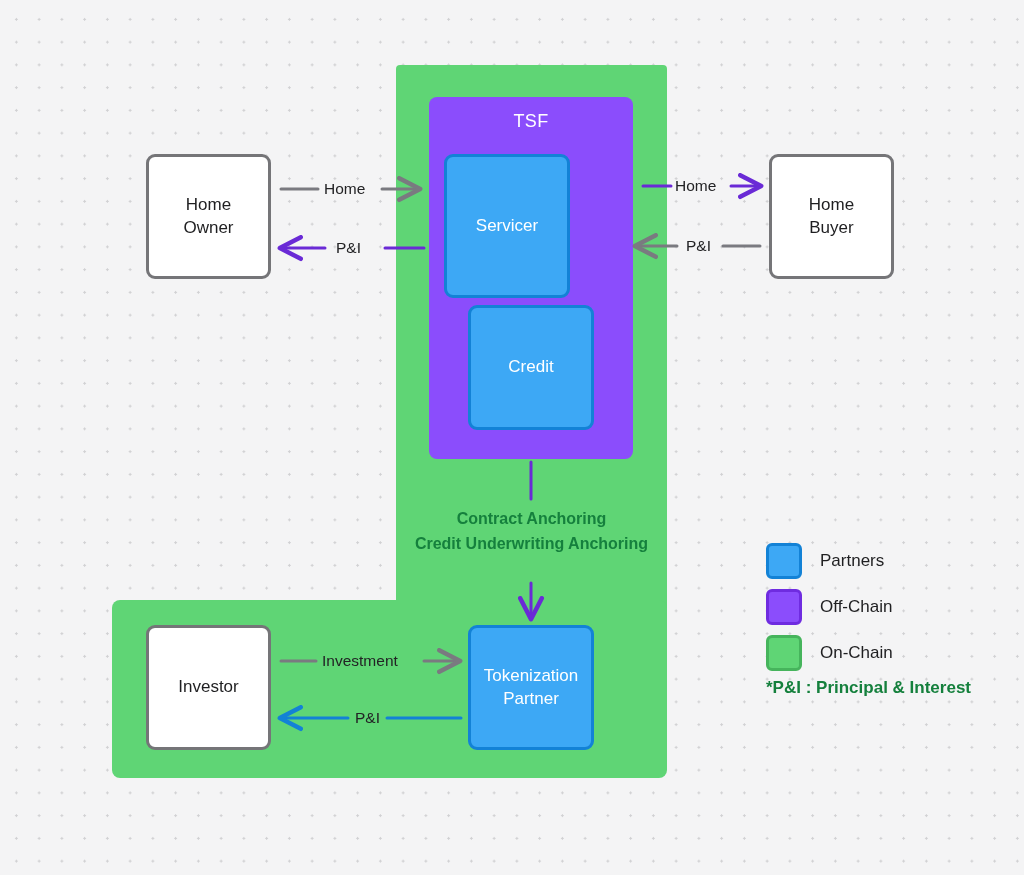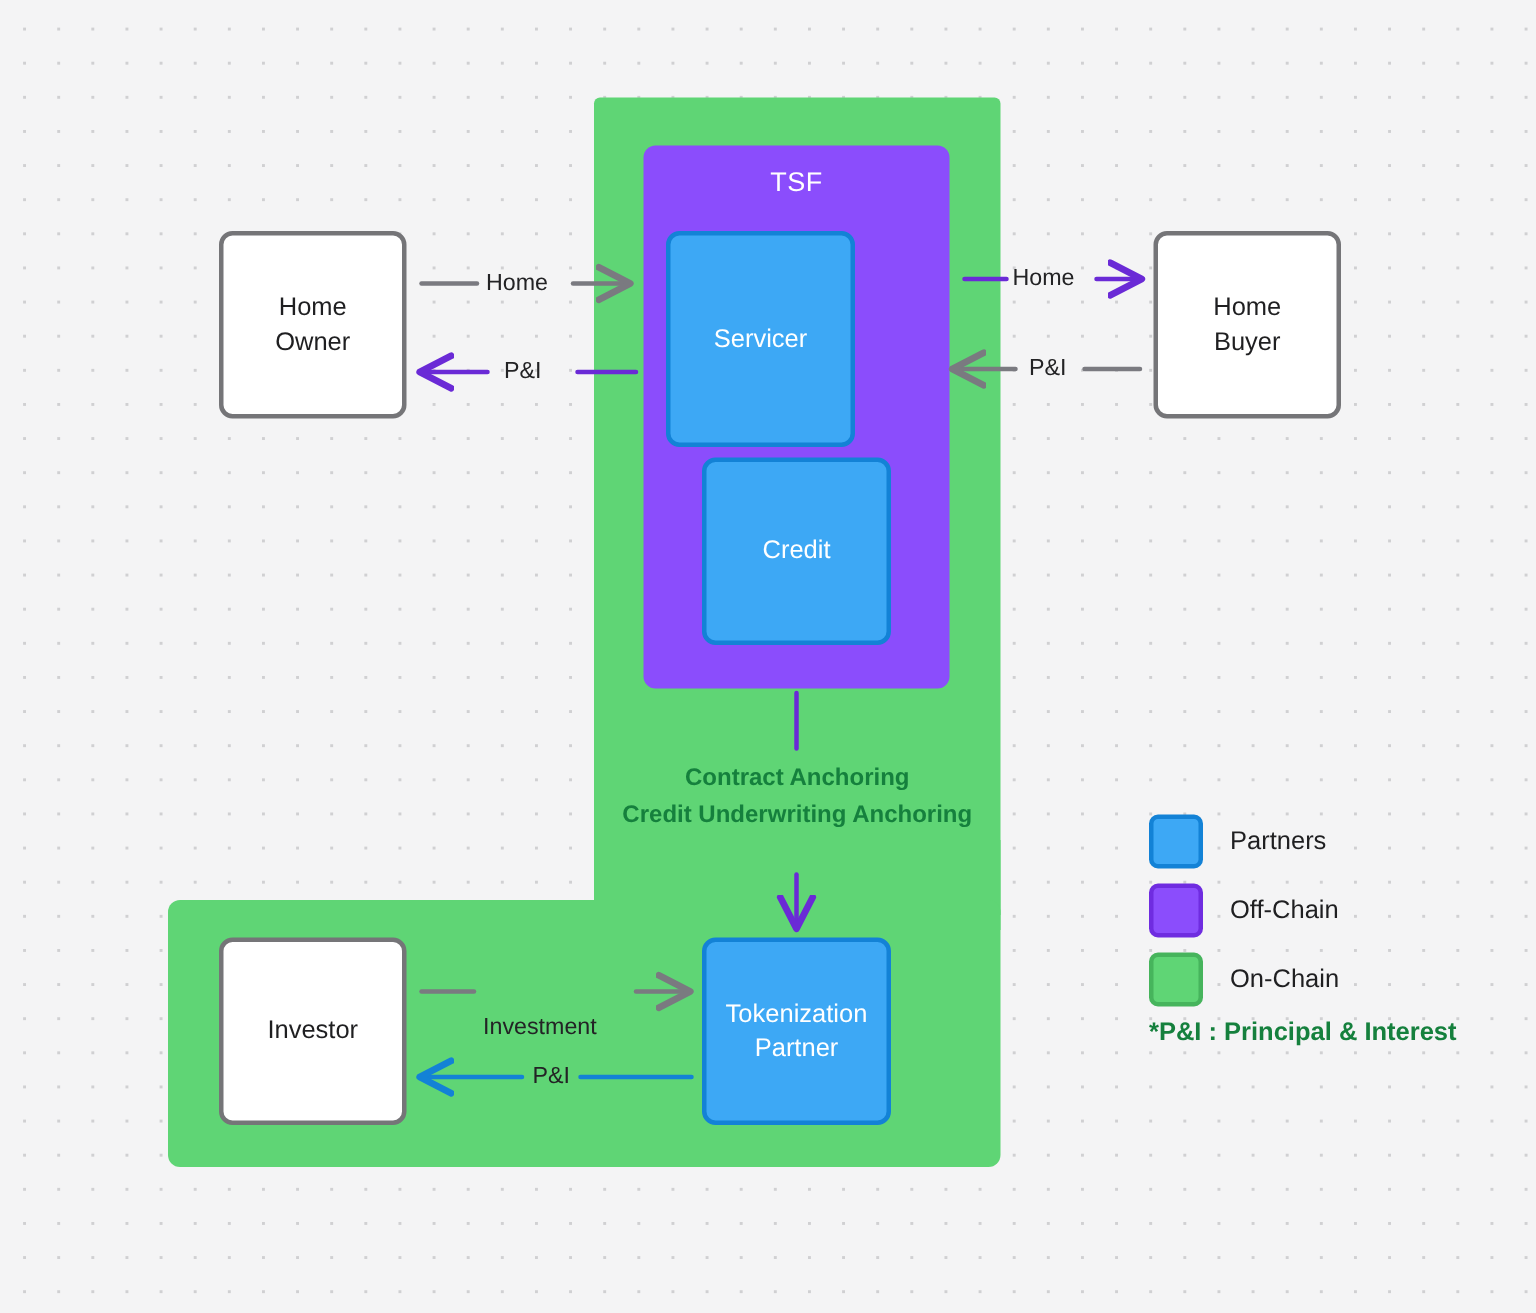--- a/index.html
+++ b/index.html
@@ -259,21 +259,21 @@
 
   <div class="node node-partner" id="node-tokenization">
     <span>Tokenization</span>
     <span>Partner</span>
   </div>
 
   <div class="edge-label" style="left:324px; top:180px;">Home</div>
   <div class="edge-label" style="left:336px; top:239px;">P&amp;I</div>
   <div class="edge-label" style="left:675px; top:177px;">Home</div>
   <div class="edge-label" style="left:686px; top:237px;">P&amp;I</div>
-  <div class="edge-label" style="left:322px; top:652px;margin-top:24px;">Investment</div>
+  <div class="edge-label" style="left:322px; top:652px;">Investment</div>
   <div class="edge-label" style="left:355px; top:709px;">P&amp;I</div>
 
   <div class="anchor-note">
     <div>Contract Anchoring</div>
     <div>Credit Underwriting Anchoring</div>
   </div>
 
   <div class="legend">
     <div class="legend-row">
       <span class="legend-swatch sw-partners"></span>

